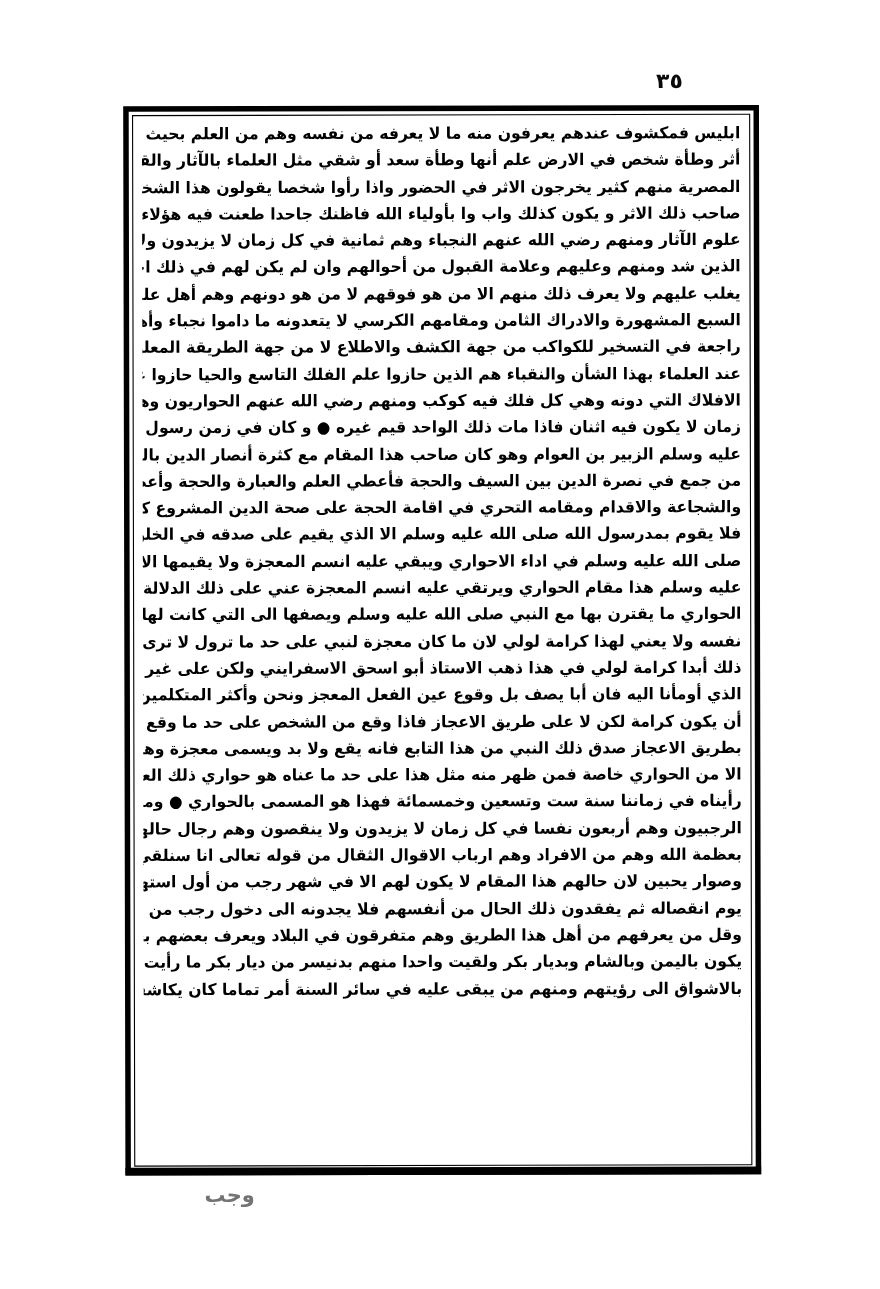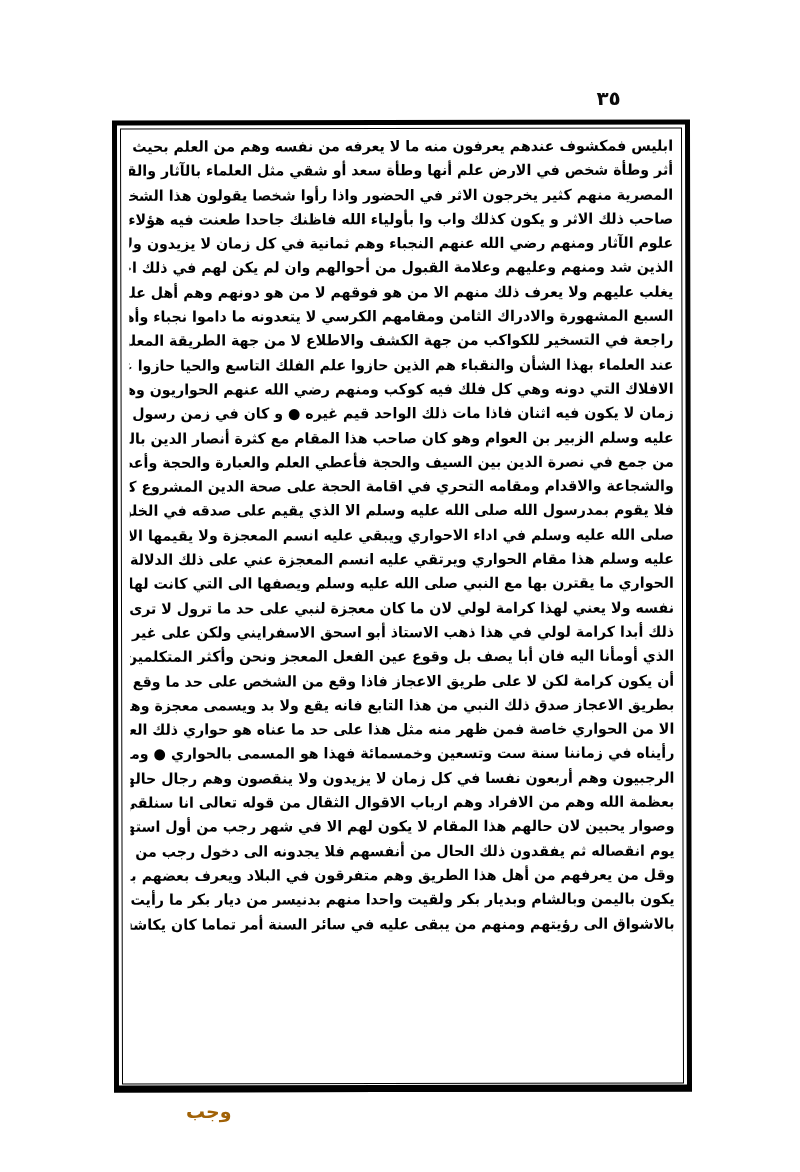--- a/index.html
+++ b/index.html
@@ -14,21 +14,20 @@
     overflow: hidden;
     font-family: "DejaVu Sans", sans-serif;
     -webkit-font-smoothing: none;
   }
 
   
   #page-sheet {
     position: absolute;
     inset: 0;
     background: #ffffff;
-    margin-top: 24px;
   }
 
   
   #folio-number {
     position: absolute;
     top: 63px;
     right: 180px;
     font-family: "DejaVu Sans", sans-serif;
     font-size: 19px;
     font-weight: 700;
@@ -110,21 +109,21 @@
   }
 
   
   #catchword {
     position: absolute;
     left: 186px;
     top: 1076px;
     font-family: "DejaVu Sans", sans-serif;
     font-size: 19px;
     font-weight: 700;
-    color: #a16207;
+    color: #737373;
     direction: rtl;
   }
 </style>
 </head>
 <body>
 
 <div id="page-sheet">
 
   <div id="folio-number">٣٥</div>
 

